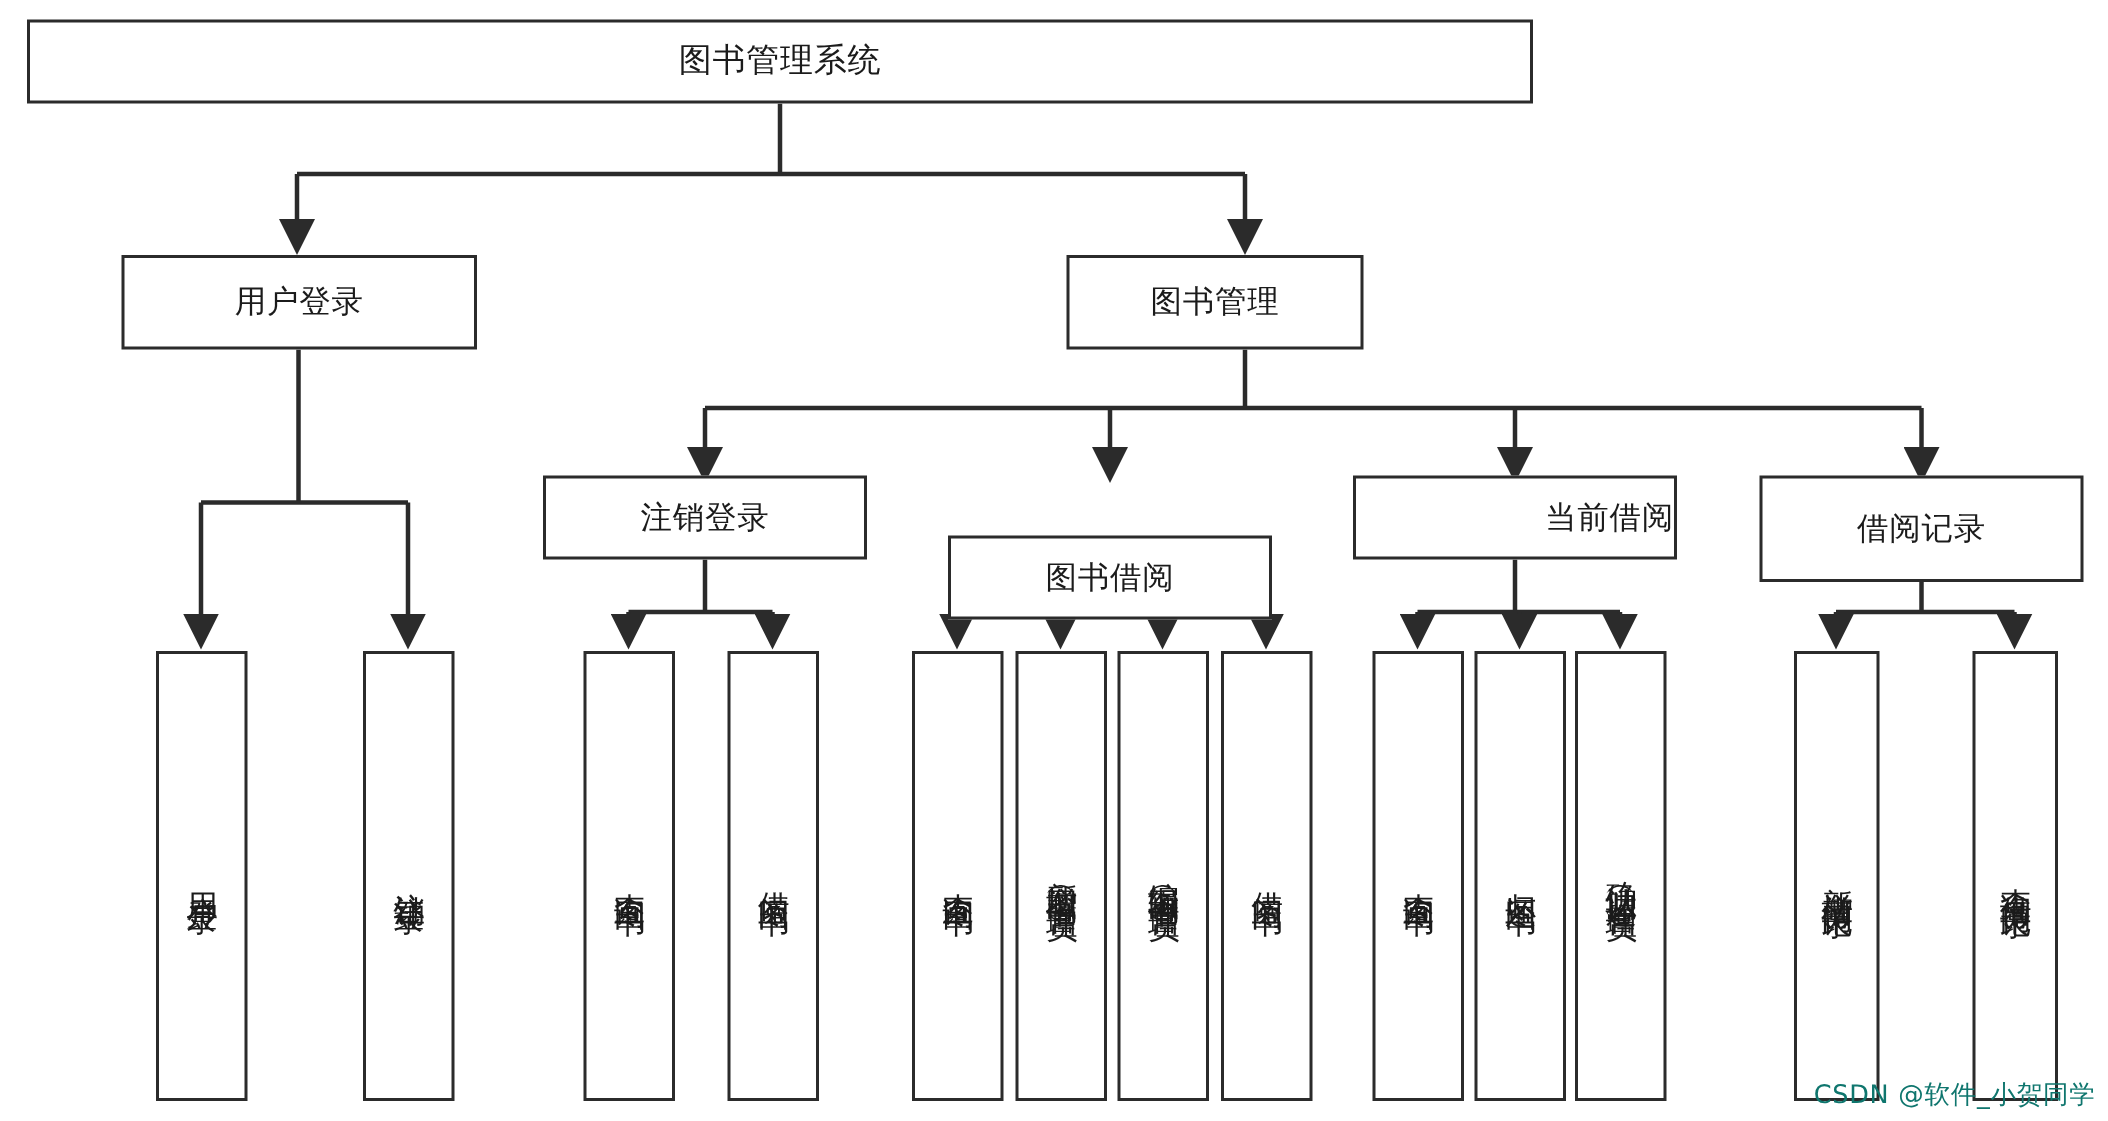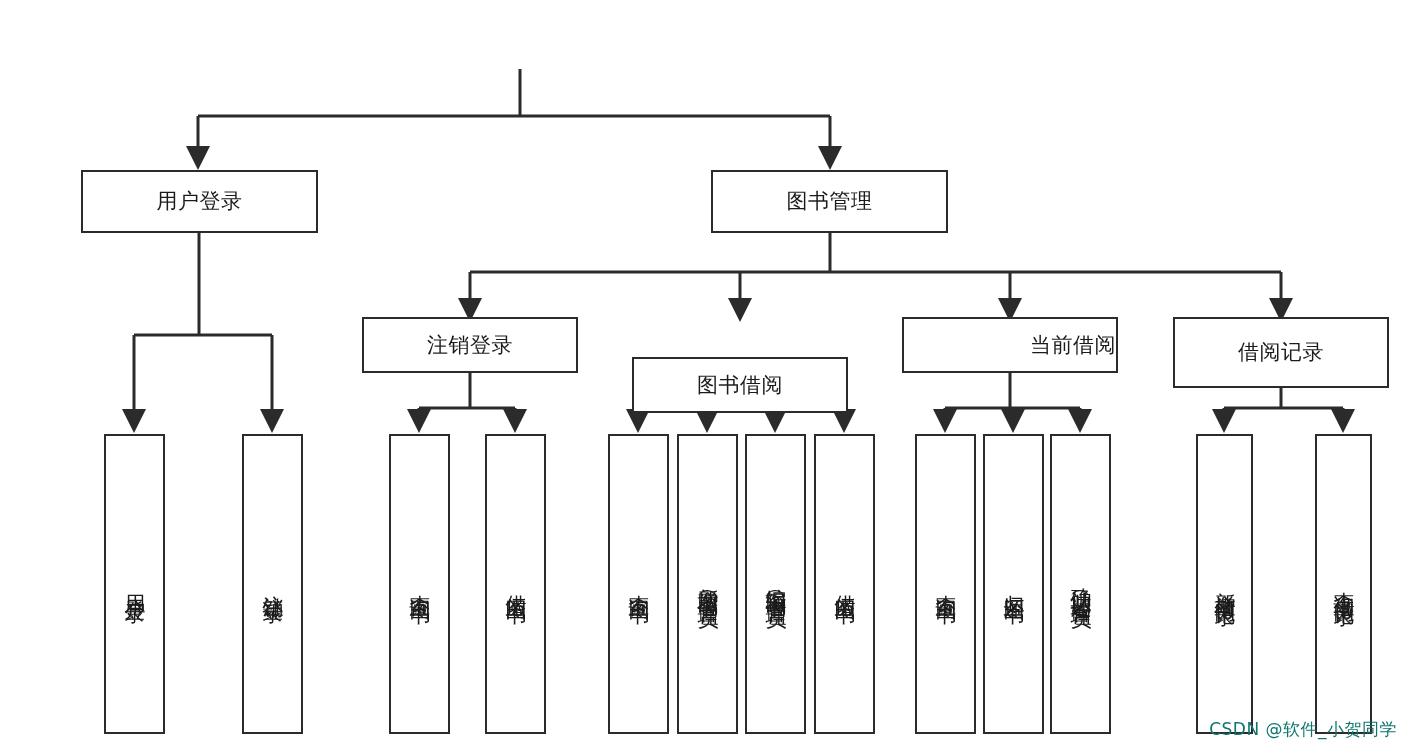--- a/index.html
+++ b/index.html
@@ -111,25 +111,28 @@
       <path d="M 1013 408 L 1013 421" marker-end="url(#arrow)"></path>
       <path d="M 1080 408 L 1080 421" marker-end="url(#arrow)"></path>
 
       <path d="M 1281 373 L 1281 408"></path>
       <path d="M 1224 408 L 1343 408"></path>
       <path d="M 1224 408 L 1224 421" marker-end="url(#arrow)"></path>
       <path d="M 1343 408 L 1343 421" marker-end="url(#arrow)"></path>
     </g>
   </svg>
 
+  <div class="node root" style="left:18px; top:13px; width:1004px; height:56px;">
+    <span class="label">图书管理系统</span>
+  </div>
 
   <div class="node" style="left:81px; top:170px; width:237px; height:63px;">
     <span class="label">用户登录</span>
   </div>
-  <div class="node" style="left:711px; top:170px; width:237px; height:63px;">
+  <div class="node" style="left:711px; top:170px; width:198px; height:63px;">
     <span class="label">图书管理</span>
   </div>
 
   <div class="node" style="left:362px; top:317px; width:216px; height:56px;">
     <span class="label">注销登录</span>
   </div>
   <div class="node" style="left:632px; top:317px; width:216px; height:56px;margin-top:40px;">
     <span class="label">图书借阅</span>
   </div>
   <div class="node" style="left:902px; top:317px; width:216px; height:56px;justify-content:flex-end;">

